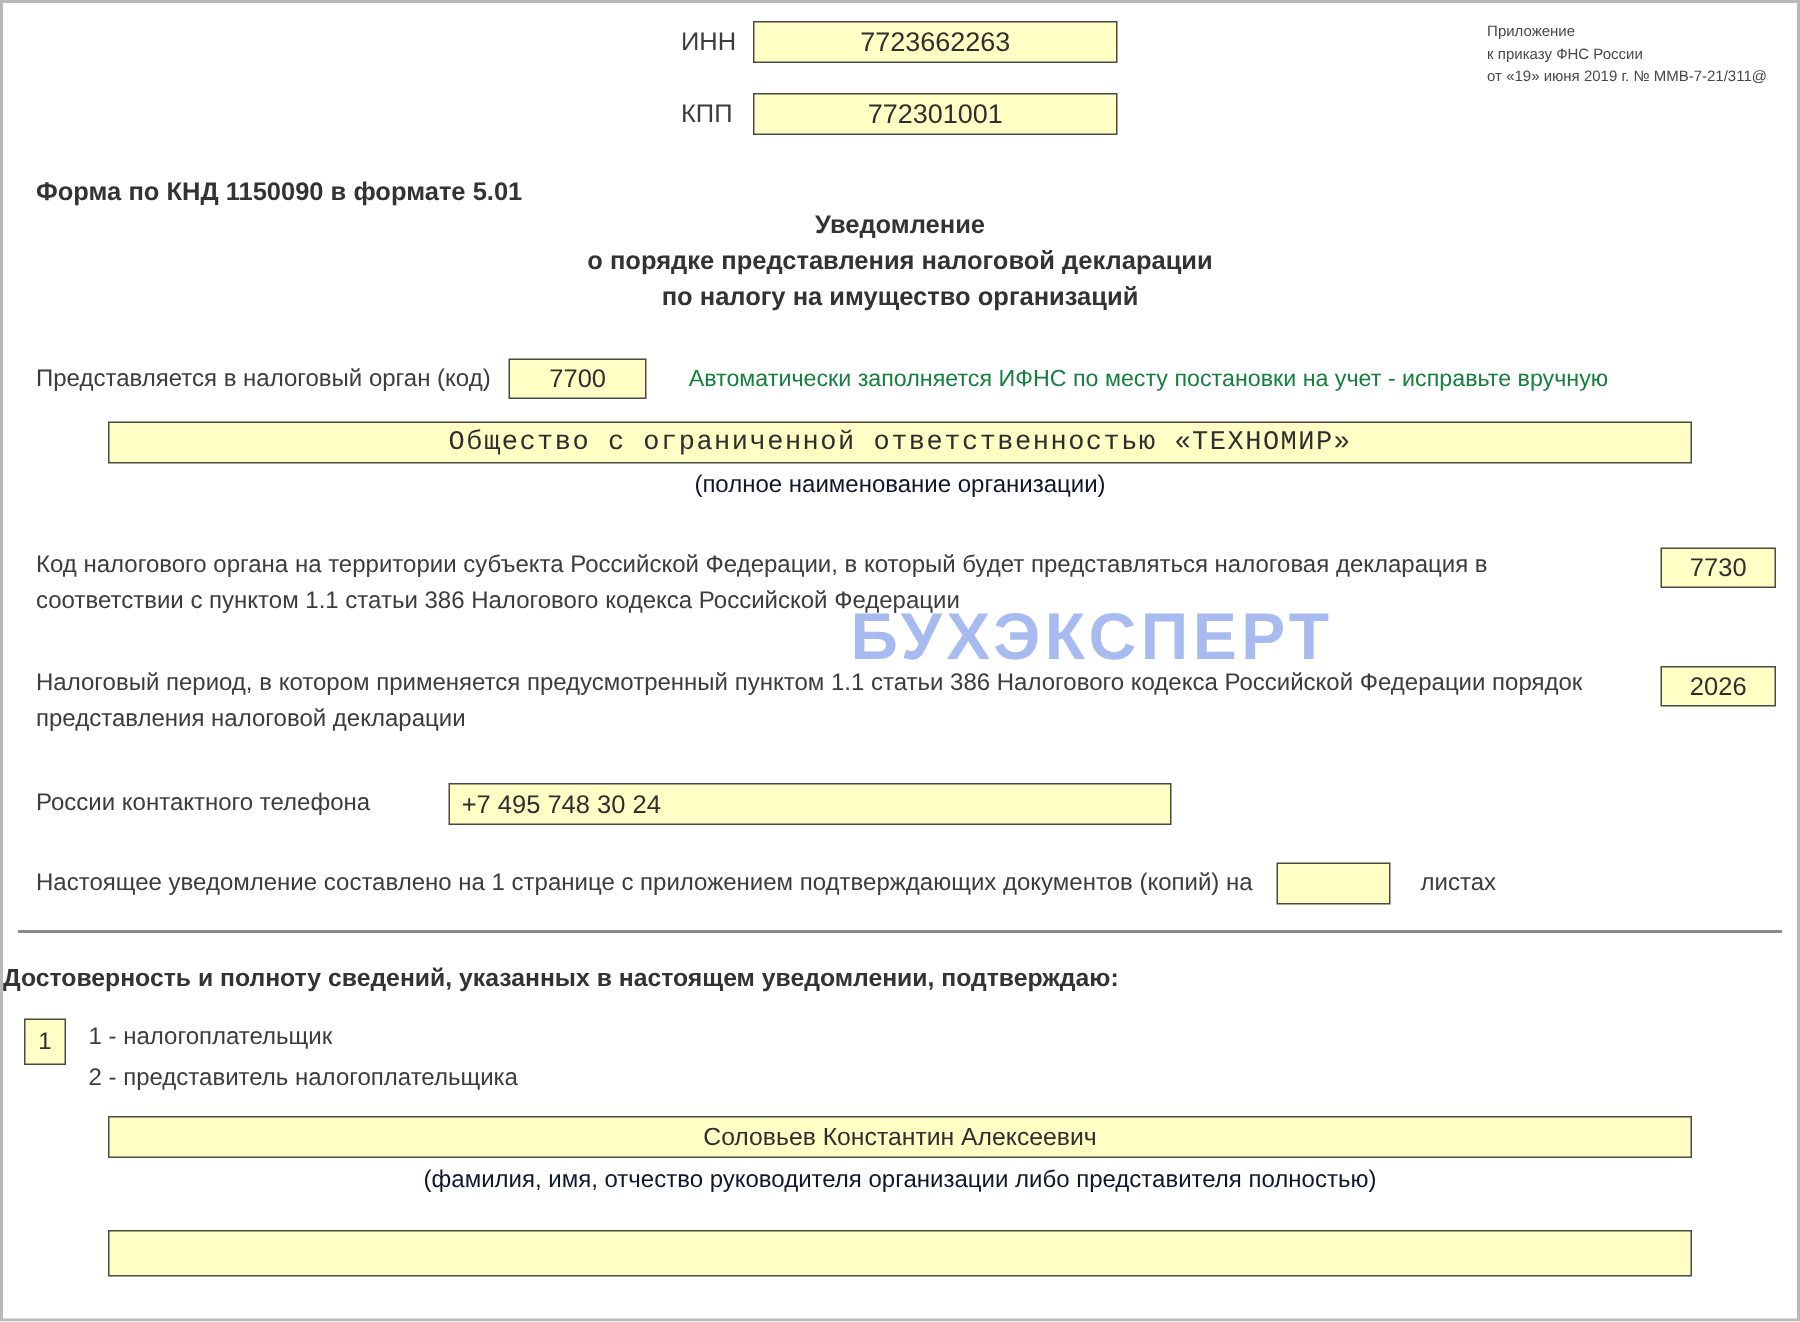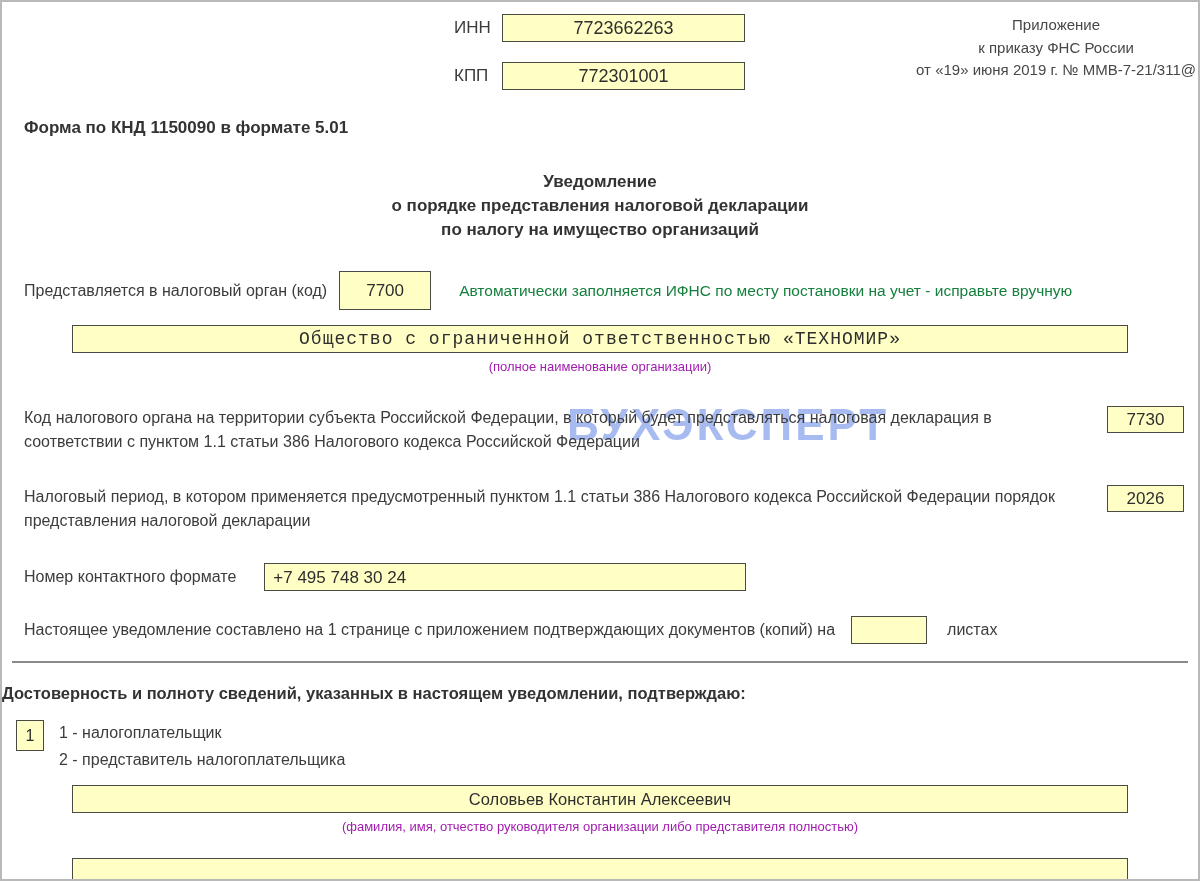--- a/index.html
+++ b/index.html
@@ -30,45 +30,45 @@
     line-height:1;
   }
 
   
   .header { position:relative; padding-top:12px; height:96px; }
   .id-row { display:flex; align-items:center; margin-left:452px; }
   .id-row + .id-row { margin-top:20px; }
   .id-label { width:40px; font-size:17px; color:#3c3c3c; }
   .id-field { width:243px; height:28px; margin-left:8px; font-size:18px; }
   .appendix {
-    position:absolute; top:12px; right:2px;
-    text-align:center; font-size:15px; line-height:1.5; color:#474747;
+    position:absolute; top:12px; right:20px;
+    text-align:left; font-size:10px; line-height:1.5; color:#474747;
   }
 
   .form-code { margin:20px 0 0 22px; font-weight:bold; font-size:17px; color:#333333; }
 
-  .title { margin-top:32px; text-align:center; font-weight:bold; font-size:17px; line-height:1.4; color:#333333; }
+  .title { text-align:center; font-weight:bold; font-size:17px; line-height:1.4; color:#333333; }
 
   .authority-row { display:flex; align-items:center; margin:30px 0 0 22px; }
   .authority-label { font-size:16px; }
-  .authority-field { width:92px; height:39px; margin-left:12px; }
+  .authority-field { width:92px; height:27px; margin-left:12px; }
   .auto-note { margin-left:28px; font-size:15.5px; color:#15803d; }
 
   .wide-field { width:1056px; margin:15px auto 0; height:28px; }
   .org-name { font-family:"Liberation Mono","DejaVu Sans Mono",monospace; font-size:18px; letter-spacing:1px; }
-  .caption { text-align:center; font-size:13px; color:#a21caf; margin-top:6px; }
+  .caption { text-align:center; font-size:16px; color:#0f172a; margin-top:6px; }
 
   .para-row { display:flex; justify-content:space-between; align-items:flex-start; margin:32px 14px 0 22px; }
   .para-text { width:1046px; font-size:16px; line-height:1.5; }
   .para-field { width:77px; height:27px; }
   .para-row.second { margin-top:31px;gap:17px; }
 
   .phone-row { display:flex; align-items:center; margin:30px 0 0 22px; }
   .phone-label { font-size:16px; }
-  .phone-field { width:482px; height:28px; margin-left:28px; justify-content:flex-start; padding-left:8px; font-size:17px; }
+  .phone-field { width:482px; height:28px; margin-left:52px; justify-content:flex-start; padding-left:8px; font-size:17px; }
 
   .pages-row { display:flex; align-items:center; margin:25px 0 0 22px; font-size:16px; }
   .pages-field { width:76px; height:28px; margin-left:16px; }
   .pages-after { margin-left:20px; }
 
   .divider { margin:17px auto 0; width:1176px; border:none; border-top:2px solid #8a8a8a; }
 
   .confirm-heading { margin-top:21px; text-align:left; font-weight:bold; font-size:16.5px; color:#333333; }
 
   .signer-row { display:flex; align-items:flex-start; margin:17px 0 0 14px; }
@@ -123,21 +123,21 @@
       <div class="para-text">Код налогового органа на территории субъекта Российской Федерации, в который будет представляться налоговая декларация в соответствии с пунктом 1.1 статьи 386 Налогового кодекса Российской Федерации</div>
       <div class="field para-field">7730</div>
     </div>
 
     <div class="para-row second">
       <div class="para-text">Налоговый период, в котором применяется предусмотренный пунктом 1.1 статьи 386 Налогового кодекса Российской Федерации порядок представления налоговой декларации</div>
       <div class="field para-field">2026</div>
     </div>
 
     <div class="phone-row">
-      <span class="phone-label">Номер контактного формате</span>
+      <span class="phone-label">России контактного телефона</span>
       <div class="field phone-field">+7 495 748 30 24</div>
     </div>
 
     <div class="pages-row">
       <span>Настоящее уведомление составлено на 1 странице с приложением подтверждающих документов (копий) на</span>
       <div class="field pages-field"></div>
       <span class="pages-after">листах</span>
     </div>
 
     <hr class="divider">

